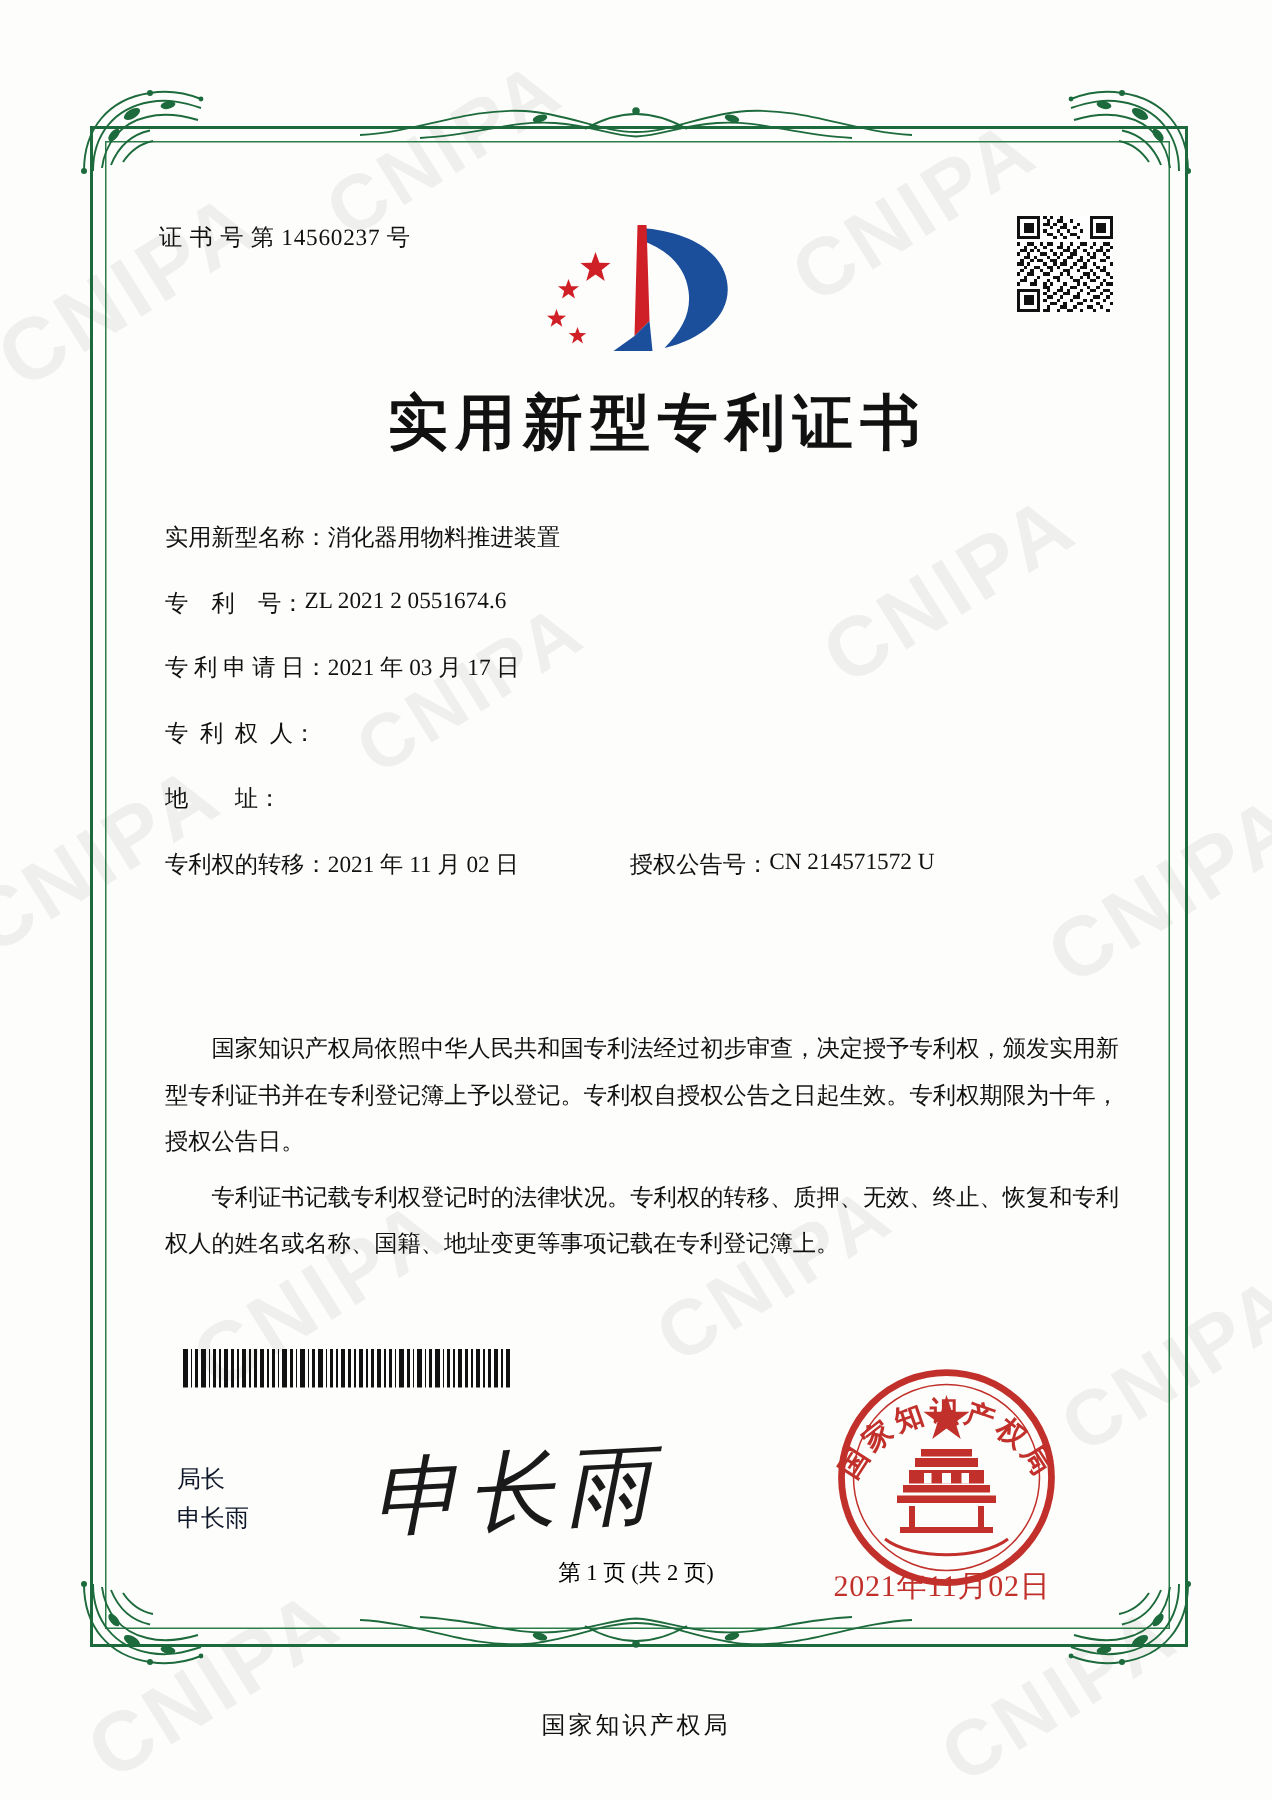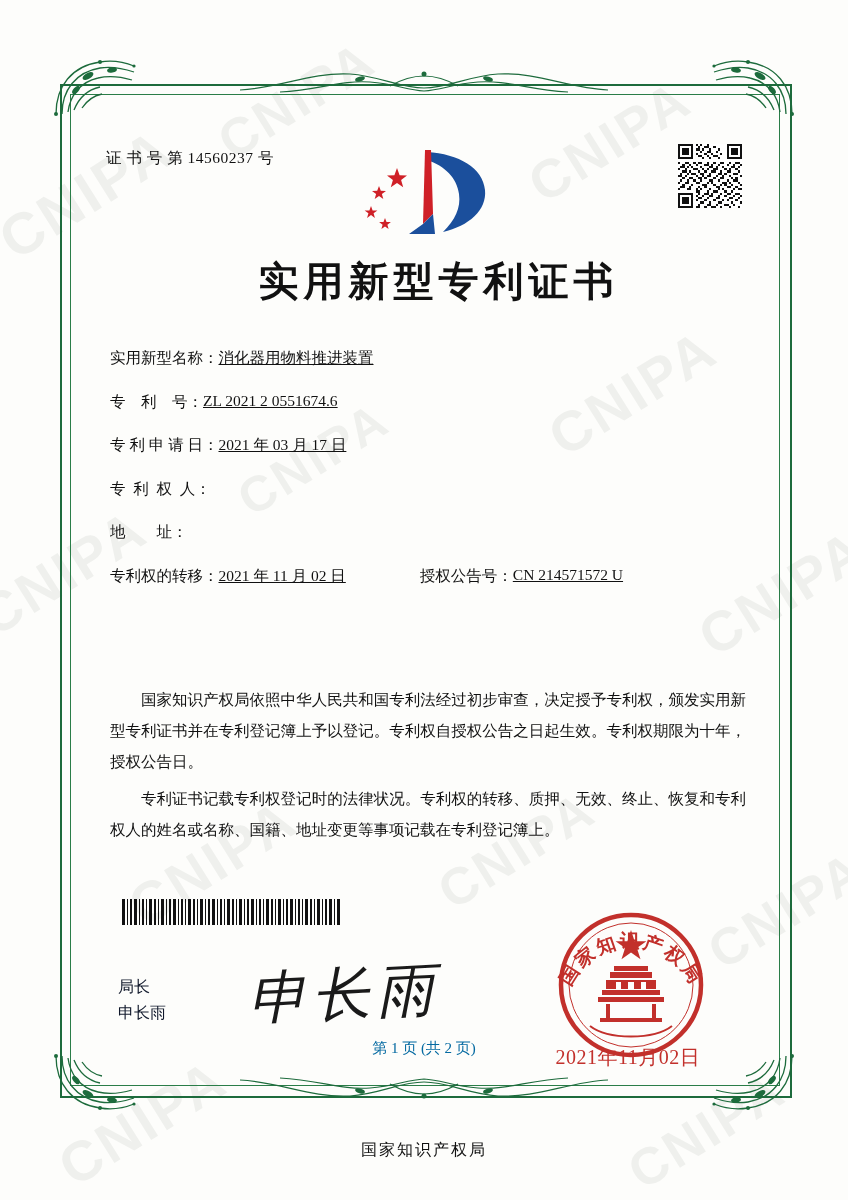--- a/index.html
+++ b/index.html
@@ -141,21 +141,20 @@
     margin-bottom: 22.5px;
     font-size: 15.5px;
     color: #111;
   }
   .field .lbl {
     white-space: pre;
     font-family: "Liberation Serif", serif;
   }
   .field .val {
     font-family: "Liberation Serif", serif;
-    text-decoration: underline;
   }
   .field.inline2 .lbl2 {
     margin-left: 74px;
     white-space: pre;
   }
 
   .paras {
     position: absolute;
     left: 40px;
     top: 590px;
@@ -221,21 +220,21 @@
     letter-spacing: 0.5px;
   }
 
   .page-no {
     position: absolute;
     left: 0;
     right: 0;
     bottom: 26px;
     text-align: center;
     font-size: 15px;
-    color: #0369a1;
+    color: #000000;
   }
 
   .footer-note {
     position: absolute;
     left: 0;
     right: 0;
     top: 1140px;
     text-align: center;
     font-size: 16px;
     letter-spacing: 2px;

